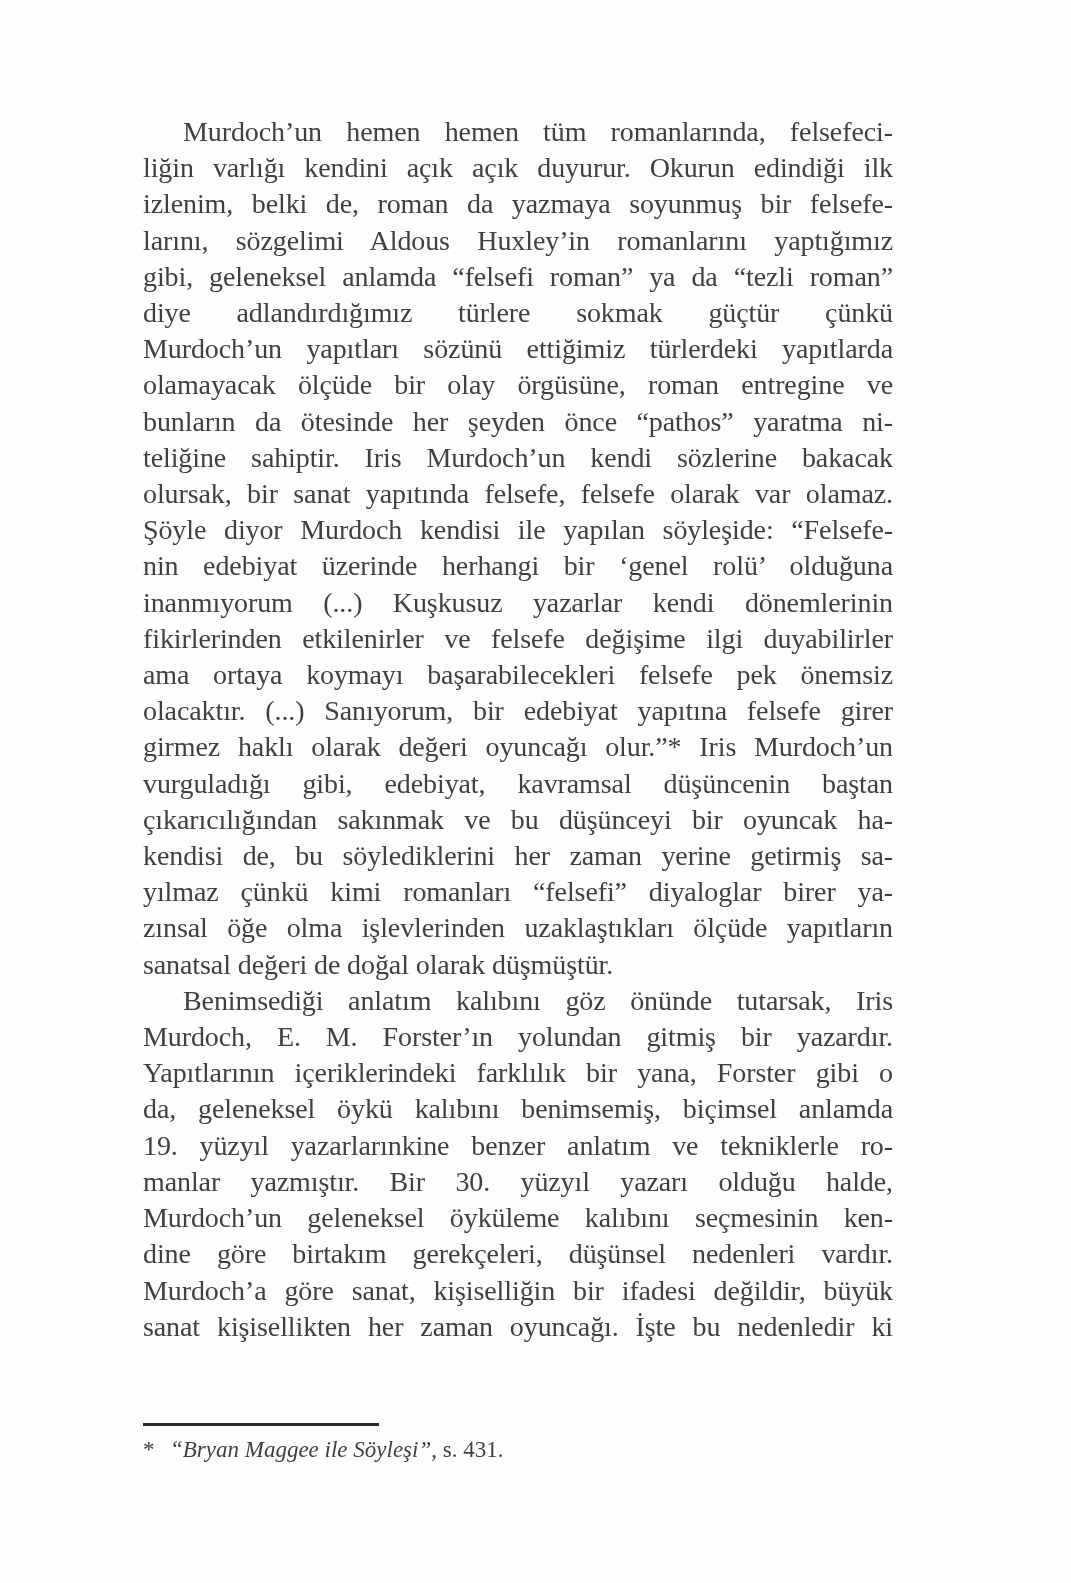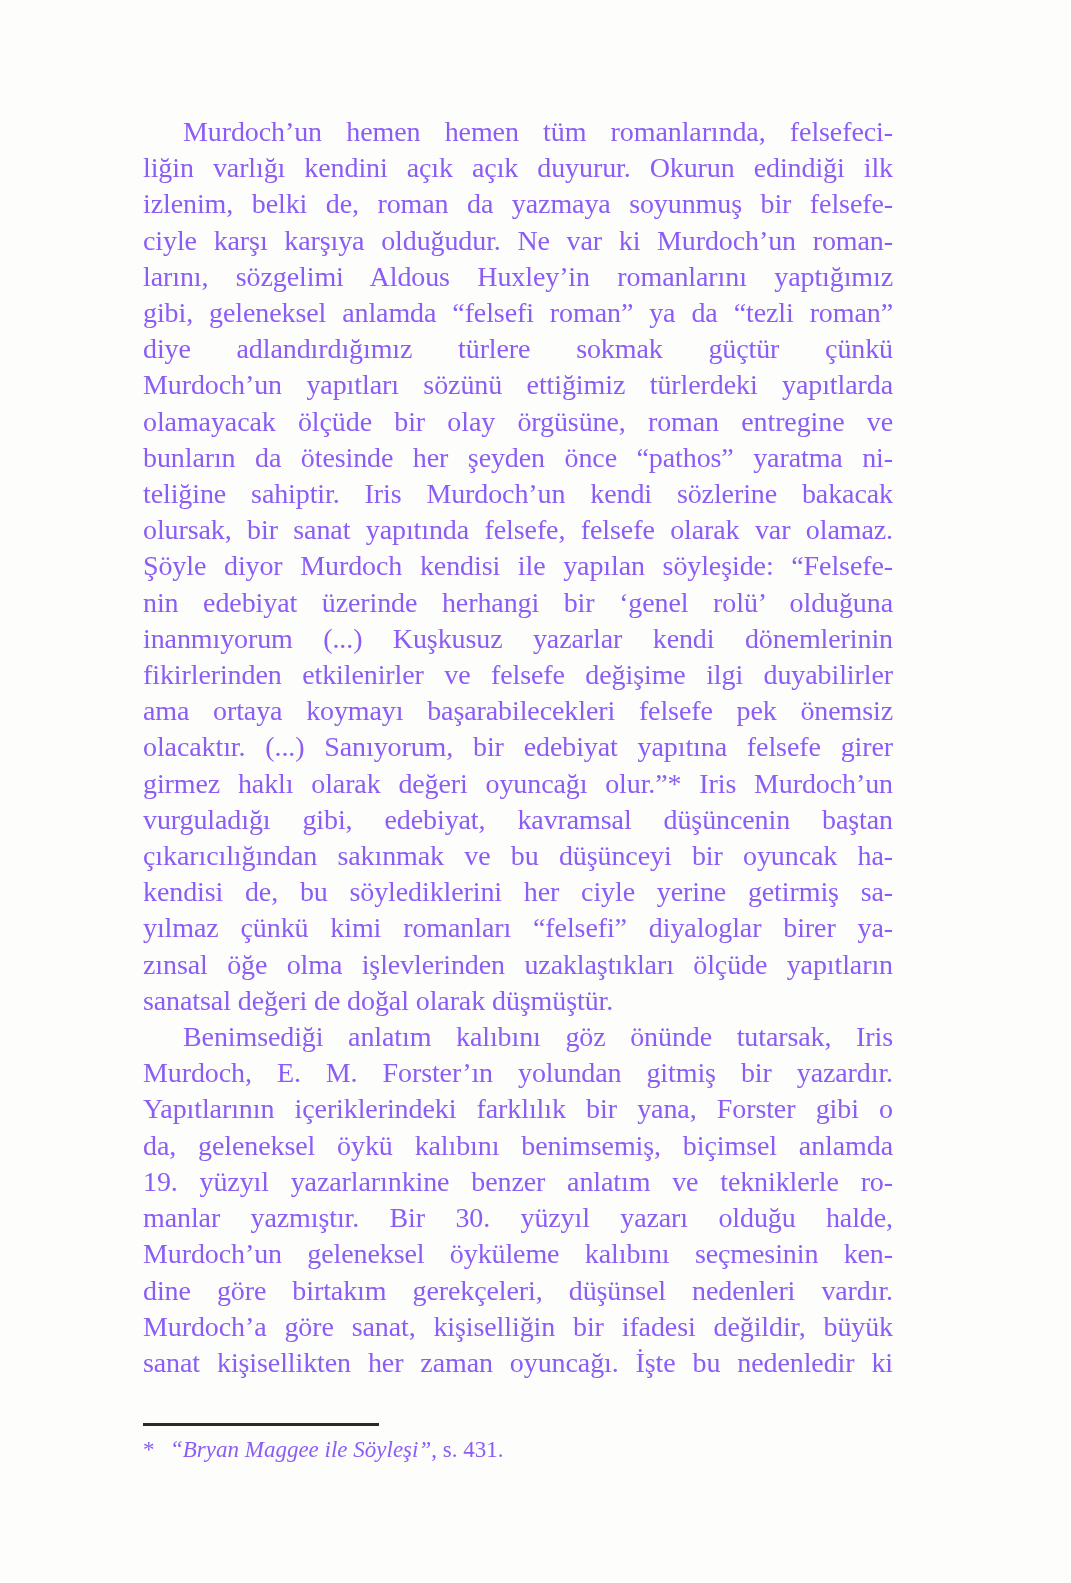--- a/index.html
+++ b/index.html
@@ -2,21 +2,21 @@
 <html><head>
 <meta charset="utf-8">
 <style>
   html, body { margin: 0; padding: 0; background: #ffffff; }
 
   .page {
     position: relative;
     width: 1071px;
     height: 1583px;
     background: #fdfdfc;
-    color: #8b5cf6;
+    color: #404040;
     font-family: "Liberation Serif", serif;
     overflow: hidden;
   }
 
   .text-block {
     position: absolute;
     left: 143px;
     top: 114px;
     width: 750px;
     font-size: 28px;
@@ -69,39 +69,38 @@
 </head>
 <body>
 
 <div class="page">
 
   <div class="text-block" id="text-block">
       <div class="paragraph">
         <div class="line indent">Murdoch’un hemen hemen tüm romanlarında, felsefeci-</div>
         <div class="line">liğin varlığı kendini açık açık duyurur. Okurun edindiği ilk</div>
         <div class="line">izlenim, belki de, roman da yazmaya soyunmuş bir felsefe-</div>
-        <div class="line">ciyle karşı karşıya olduğudur. Ne var ki Murdoch’un roman-</div>
         <div class="line">larını, sözgelimi Aldous Huxley’in romanlarını yaptığımız</div>
         <div class="line">gibi, geleneksel anlamda “felsefi roman” ya da “tezli roman”</div>
         <div class="line">diye adlandırdığımız türlere sokmak güçtür çünkü</div>
         <div class="line">Murdoch’un yapıtları sözünü ettiğimiz türlerdeki yapıtlarda</div>
         <div class="line">olamayacak ölçüde bir olay örgüsüne, roman entregine ve</div>
         <div class="line">bunların da ötesinde her şeyden önce “pathos” yaratma ni-</div>
         <div class="line">teliğine sahiptir. Iris Murdoch’un kendi sözlerine bakacak</div>
         <div class="line">olursak, bir sanat yapıtında felsefe, felsefe olarak var olamaz.</div>
         <div class="line">Şöyle diyor Murdoch kendisi ile yapılan söyleşide: “Felsefe-</div>
         <div class="line">nin edebiyat üzerinde herhangi bir ‘genel rolü’ olduğuna</div>
         <div class="line">inanmıyorum (...) Kuşkusuz yazarlar kendi dönemlerinin</div>
         <div class="line">fikirlerinden etkilenirler ve felsefe değişime ilgi duyabilirler</div>
         <div class="line">ama ortaya koymayı başarabilecekleri felsefe pek önemsiz</div>
         <div class="line">olacaktır. (...) Sanıyorum, bir edebiyat yapıtına felsefe girer</div>
         <div class="line">girmez haklı olarak değeri oyuncağı olur.”* Iris Murdoch’un</div>
         <div class="line">vurguladığı gibi, edebiyat, kavramsal düşüncenin baştan</div>
         <div class="line">çıkarıcılığından sakınmak ve bu düşünceyi bir oyuncak ha-</div>
-        <div class="line">kendisi de, bu söylediklerini her ciyle yerine getirmiş sa-</div>
+        <div class="line">kendisi de, bu söylediklerini her zaman yerine getirmiş sa-</div>
         <div class="line">yılmaz çünkü kimi romanları “felsefi” diyaloglar birer ya-</div>
         <div class="line">zınsal öğe olma işlevlerinden uzaklaştıkları ölçüde yapıtların</div>
         <div class="line last-left">sanatsal değeri de doğal olarak düşmüştür.</div>
       </div>
       <div class="paragraph">
         <div class="line indent">Benimsediği anlatım kalıbını göz önünde tutarsak, Iris</div>
         <div class="line">Murdoch, E. M. Forster’ın yolundan gitmiş bir yazardır.</div>
         <div class="line">Yapıtlarının içeriklerindeki farklılık bir yana, Forster gibi o</div>
         <div class="line">da, geleneksel öykü kalıbını benimsemiş, biçimsel anlamda</div>
         <div class="line">19. yüzyıl yazarlarınkine benzer anlatım ve tekniklerle ro-</div>

